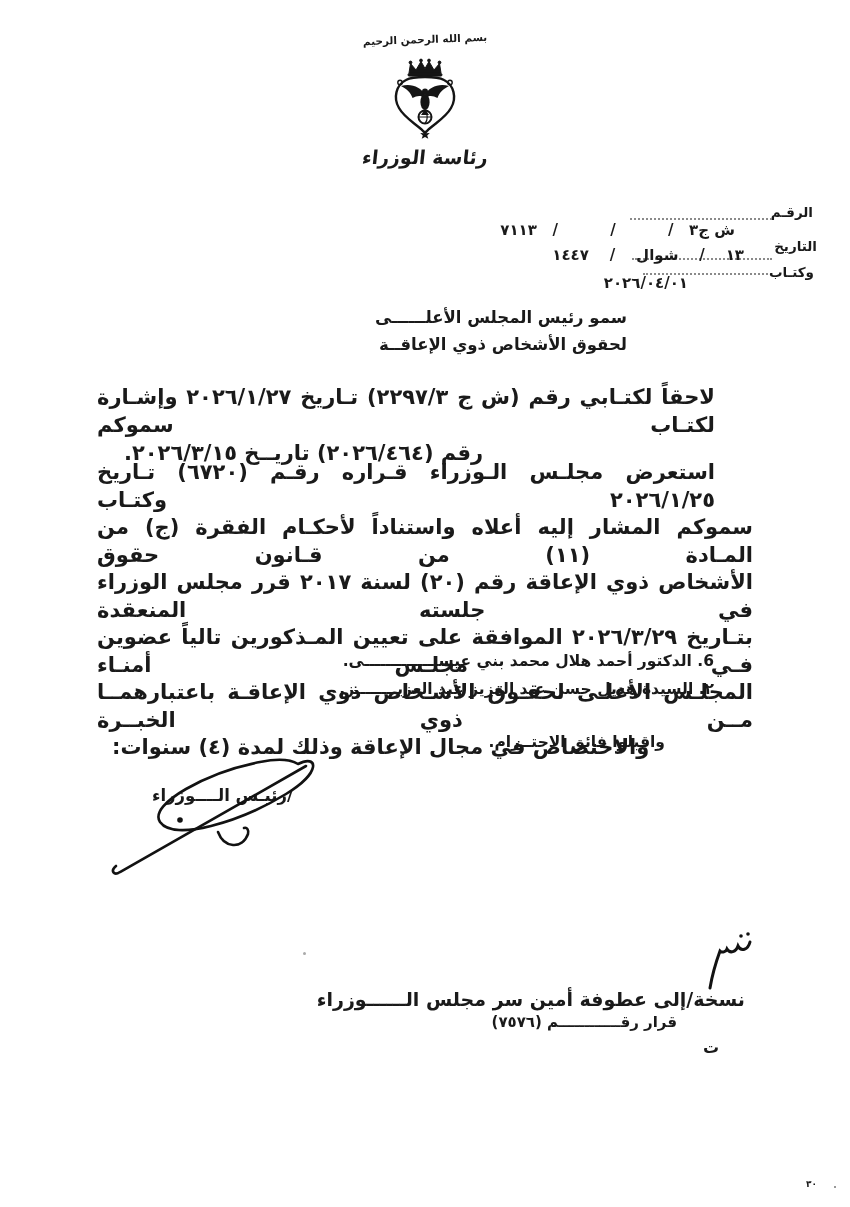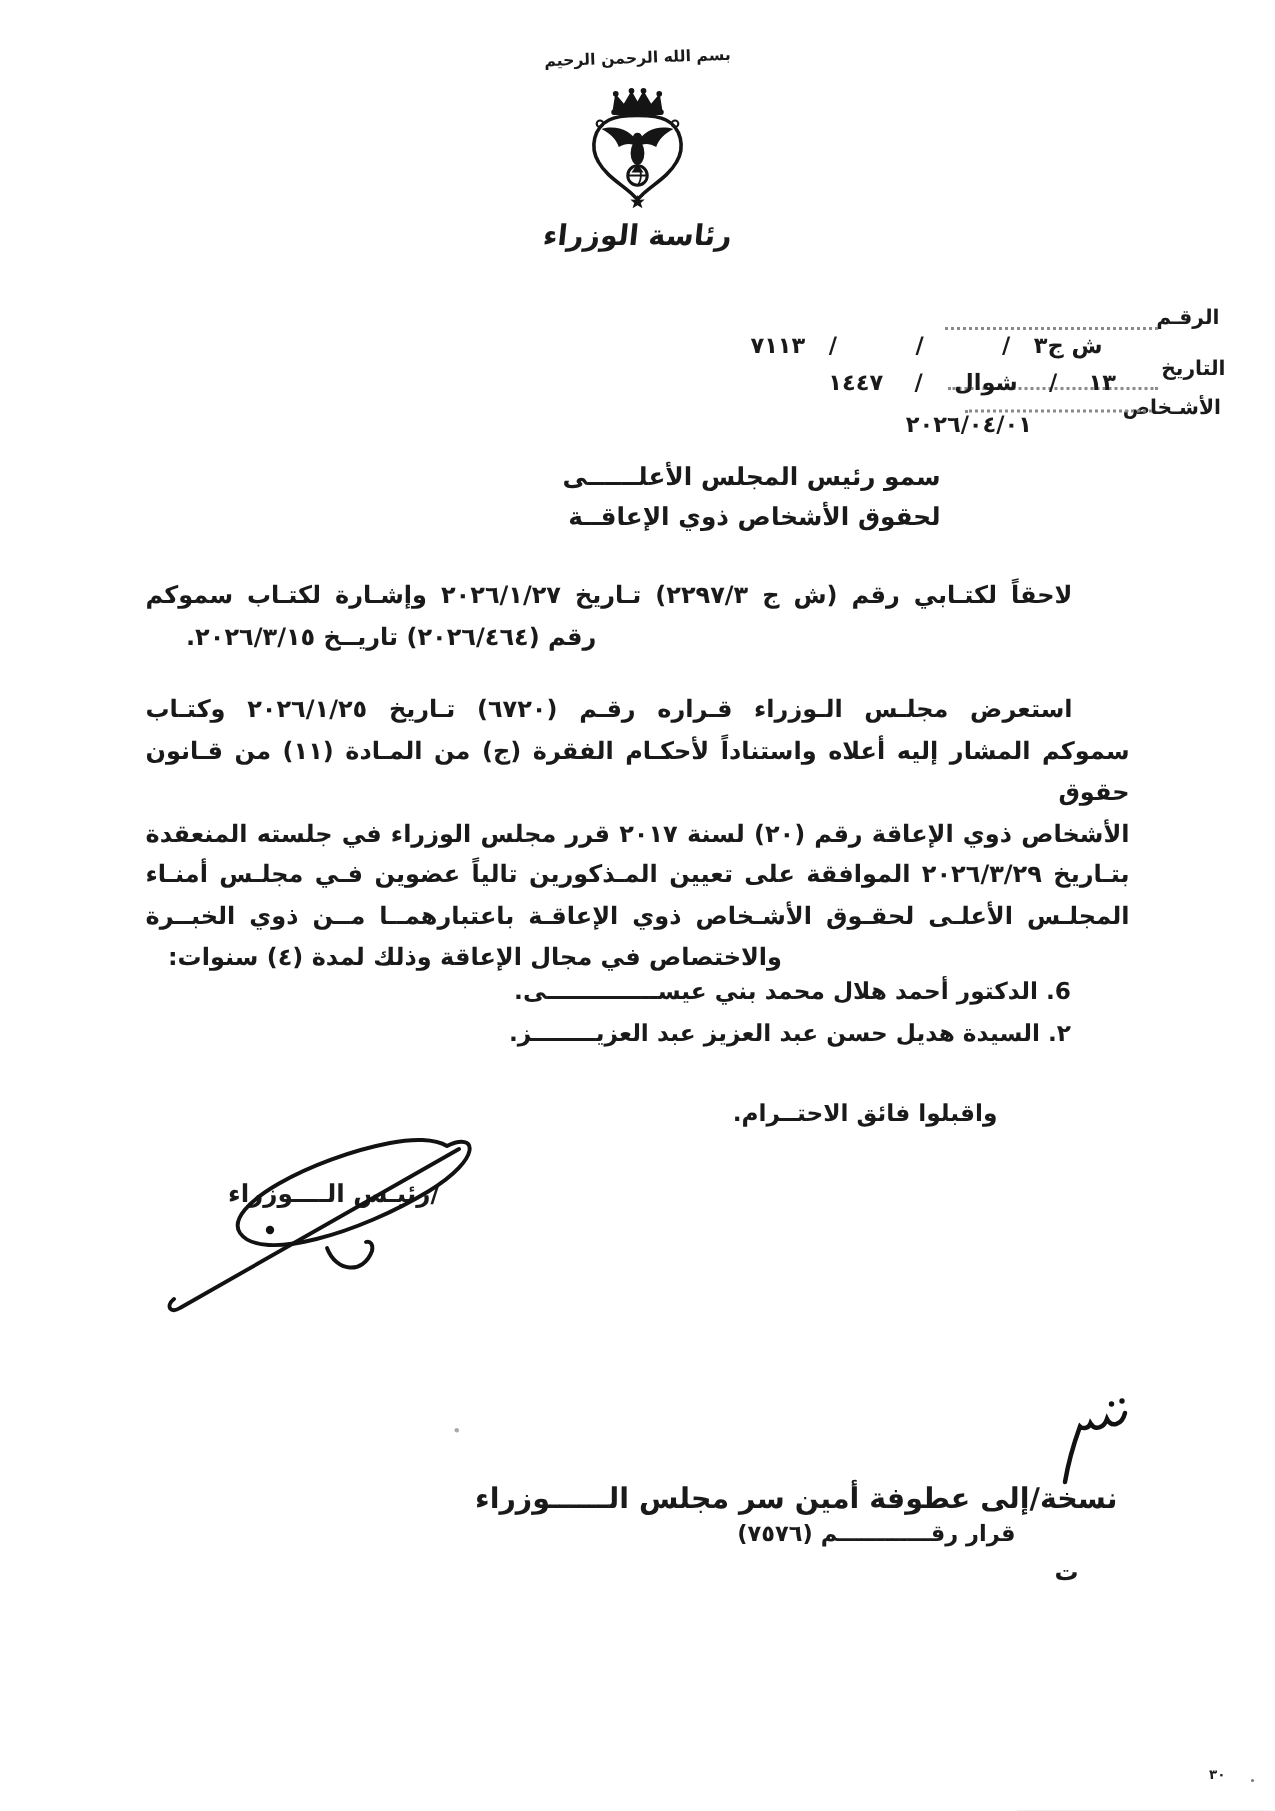--- a/index.html
+++ b/index.html
@@ -18,21 +18,21 @@
   .lbl-num{top:204px;right:37px;}  .dots-num{top:218px;left:630px;width:142px;}
   .val-num{top:221px;right:115px;}
   .lbl-date{top:238px;right:33px;} .dots-date{top:258px;left:632px;width:140px;}
   .val-date{top:246px;right:106px;}
   .lbl-greg{top:264px;right:36px;} .dots-greg{top:273px;left:643px;width:125px;}
   .val-greg{top:274px;right:162px;}
   
   .addr1{top:308px;right:223px;font-size:16.5px;white-space:nowrap;}
   .addr2{top:335px;right:223px;font-size:16.5px;white-space:nowrap;}
   
-  .para{left:97px;width:656px;font-size:16px;line-height:28px;}
+  .para{left:97px;width:656px;font-size:21px;line-height:28px;}
   .p1{top:383px;}
   .p2{top:459px;line-height:27.5px;}
   .jl{text-align:justify;text-align-last:justify;}
   .indent{padding-right:38px;}
   .lastline-p1{text-align:left;padding-left:27px;}
   .lastline-p2{text-align:left;padding-left:15px;}
   
   .list{top:648px;right:136px;text-align:right;font-size:15.5px;line-height:27.5px;}
   
   .closing{top:733px;right:185px;font-size:15.5px;white-space:nowrap;}
@@ -82,21 +82,21 @@
   <div class="abs ar pm-callig">رئاسة الوزراء</div>
 
   <div class="abs ar ref-label lbl-num">الرقـم</div>
   <div class="abs ref-dots dots-num"></div>
   <div class="abs ar ref-val val-num">ش ج٣   /          /          /   ٧١١٣</div>
 
   <div class="abs ar ref-label lbl-date">التاريخ</div>
   <div class="abs ref-dots dots-date"></div>
   <div class="abs ar ref-val val-date">١٣    /    شوال    /    ١٤٤٧</div>
 
-  <div class="abs ar ref-label lbl-greg">الأشـخاص</div>
+  <div class="abs ar ref-label lbl-greg">وكتـاب</div>
   <div class="abs ref-dots dots-greg"></div>
   <div class="abs ar ref-val val-greg">٢٠٢٦/٠٤/٠١</div>
 
   <div class="abs ar addr2">لحقوق الأشخاص ذوي الإعاقــة</div>
   <div class="abs ar addr1">سمو رئيس المجلس الأعلــــــى</div>
 
   <div class="abs ar para p1">
     <div class="jl indent">لاحقاً لكتـابي رقم (ش ج ٢٢٩٧/٣) تـاريخ ٢٠٢٦/١/٢٧ وإشـارة لكتـاب سموكم</div>
     <div class="lastline-p1">رقم (٢٠٢٦/٤٦٤) تاريــخ ٢٠٢٦/٣/١٥.</div>
   </div>

